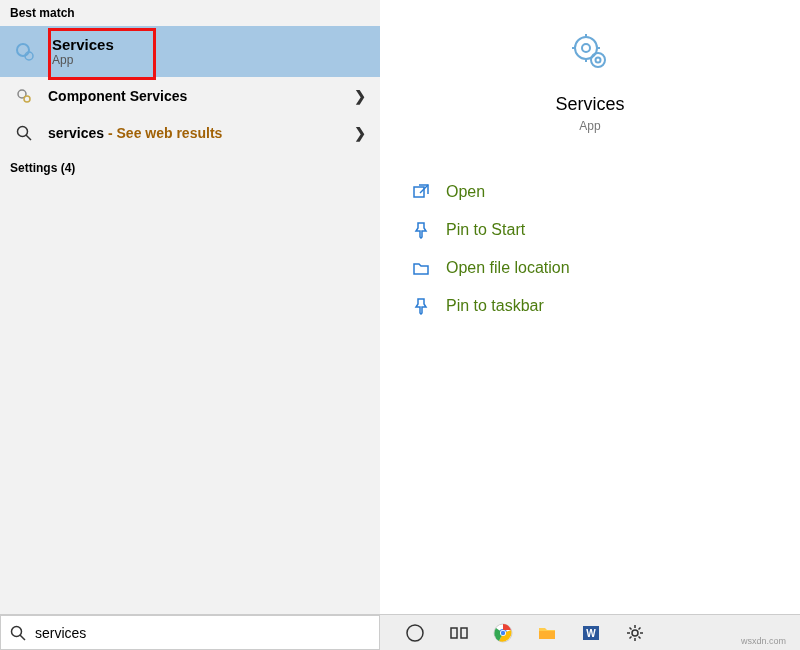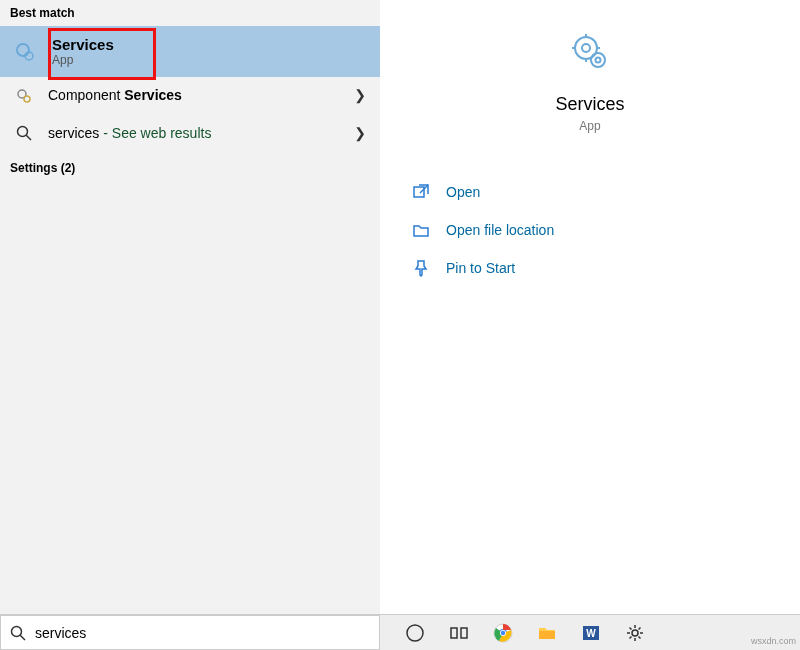--- a/index.html
+++ b/index.html
@@ -10,46 +10,46 @@
 
 .left { width: 380px; background: #f2f2f2; display: flex; flex-direction: column; }
 .hdr { font-size: 12px; font-weight: 600; padding: 6px 10px 6px 10px; color: #000; }
 
 .best-match { background: #a6c8e4; display: flex; align-items: center; padding: 10px 12px; position: relative; }
 .best-match .ic { width: 26px; height: 26px; margin-right: 14px; display:flex; align-items:center; justify-content:center; }
 .best-match .txt .t1 { font-weight: 700; font-size: 15px; }
 .best-match .txt .t2 { font-size: 12px; color: #555; }
 .redbox1 { position:absolute; border:3px solid #e11; left:48px; top:2px; width:108px; height:52px; pointer-events:none; }
 
-.row { display:flex; padding: 10px 14px 10px 12px; cursor:pointer; }
+.row { display:flex; align-items:center; padding: 10px 14px 10px 12px; cursor:pointer;font-weight:bold; }
 .row .ric { width:24px; display:flex; justify-content:center; margin-right:12px; }
 .row .rtxt { flex:1; font-size:14px; }
 .row .chev { color:#333; font-size:14px; }
-.gray { color:#14532d; }
+.gray { color:#a16207; }
 
 
 .right { flex:1; background:#fff; padding-top:28px; display:flex; flex-direction:column; align-items:center; }
 .big-icon { width:48px; height:48px; margin-bottom:18px; display:flex; align-items:center; justify-content:center;}
 .app-title { font-size:18px; font-weight:400; color:#000; }
 .app-sub { font-size:12px; color:#777; margin-top:4px; margin-bottom:40px; }
 
 .actions { width:100%; padding-left:30px; }
 .act { display:flex; align-items:center; padding:8px 0; cursor:pointer; position:relative;}
 .act .aic { width:22px; height:22px; margin-right:14px; color:#2b7cd3; display:flex; align-items:center; justify-content:center;}
-.act .alabel { font-size:14px; color:#0369a1; }
+.act .alabel { font-size:16px; color:#4d7c0f; }
 .redbox2 { position:absolute; border:3px solid #e11; left:60px; top:2px; width:150px; height:26px; pointer-events:none; }
 
 
 .taskbar { position:absolute; bottom:0; left:0; right:0; height:36px; background:#eee; display:flex; align-items:center; border-top:1px solid #ccc;}
 .search { flex:0 0 380px; height:100%; display:flex; align-items:center; background:#fff; border:1px solid #ccc; }
 .search .sic { width:34px; display:flex; justify-content:center; color:#333; }
 .search input { border:none; outline:none; font-size:14px; flex:1; background:transparent; }
 .tb-icons { display:flex; align-items:center; gap:22px; padding-left:24px; }
 .tb-ic { width:22px; height:22px; display:flex; align-items:center; justify-content:center; cursor:pointer; }
-.watermark { position:absolute; right:4px; bottom:4px; font-size:9px; color:#999; }
+.watermark { position:absolute; right:14px; bottom:4px; font-size:9px; color:#999; }
 
 svg { display:block; }
 </style>
 </head>
 <body>
 
 <div class="container">
 
   <div class="left">
     <div class="hdr">Best match</div>
@@ -89,21 +89,21 @@
             <circle cx="6.5" cy="6.5" r="5" fill="none" stroke="#333" stroke-width="1.5"></circle>
             <line x1="10" y1="10" x2="15" y2="15" stroke="#333" stroke-width="1.5"></line>
           </svg>
       </div>
       <div class="rtxt">
         <span>services</span><span class="gray"> - See web results</span>
       </div>
       <div class="chev">❯</div>
     </div>
 
-    <div class="hdr" style="margin-top:4px">Settings (2)</div>
+    <div class="hdr" style="margin-top:4px">Settings (4)</div>
   </div>
 
   <div class="right">
     <div class="big-icon">
       <svg width="44" height="44" viewBox="0 0 44 44">
         <g fill="none" stroke="#6aa9d8" stroke-width="2">
           <circle cx="18" cy="18" r="11"></circle>
             <circle cx="18" cy="18" r="4"></circle>
           <circle cx="30" cy="30" r="7"></circle>
             <circle cx="30" cy="30" r="2.5"></circle>
@@ -128,35 +128,43 @@
               <path d="M16 2 L8 10"></path>
             </svg>
         </div>
         <div class="alabel">Open</div>
       </div>
 
 
       <div class="act">
         <div class="aic">
           <svg width="18" height="18" viewBox="0 0 18 18" stroke="#2b7cd3" fill="none" stroke-width="1.5">
+              <path d="M6 2 H12 V7 L14 10 H10 V16 L9 17 L8 16 V10 H4 L6 7 Z"></path>
+            </svg>
+        </div>
+        <div class="alabel">Pin to Start</div>
+      </div>
+
+      <div class="act">
+        <div class="aic">
+          <svg width="18" height="18" viewBox="0 0 18 18" stroke="#2b7cd3" fill="none" stroke-width="1.5">
               <path d="M2 5 H7 L9 7 H16 V15 H2 Z"></path>
             </svg>
         </div>
         <div class="alabel">Open file location</div>
       </div>
 
       <div class="act">
         <div class="aic">
           <svg width="18" height="18" viewBox="0 0 18 18" stroke="#2b7cd3" fill="none" stroke-width="1.5">
               <path d="M6 2 H12 V7 L14 10 H10 V16 L9 17 L8 16 V10 H4 L6 7 Z"></path>
             </svg>
         </div>
-        <div class="alabel">Pin to Start</div>
-      </div>
-
+        <div class="alabel">Pin to taskbar</div>
+      </div>
     </div>
   </div>
 </div>
 
 <div class="taskbar">
   <div class="search">
     <div class="sic">
       <svg width="16" height="16" viewBox="0 0 16 16">
           <circle cx="6.5" cy="6.5" r="5" fill="none" stroke="#333" stroke-width="1.5"></circle>
           <line x1="10" y1="10" x2="15" y2="15" stroke="#333" stroke-width="1.5"></line>

